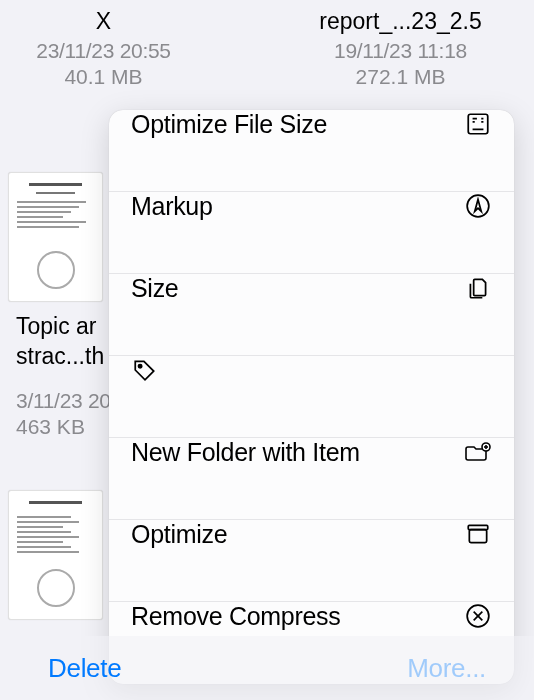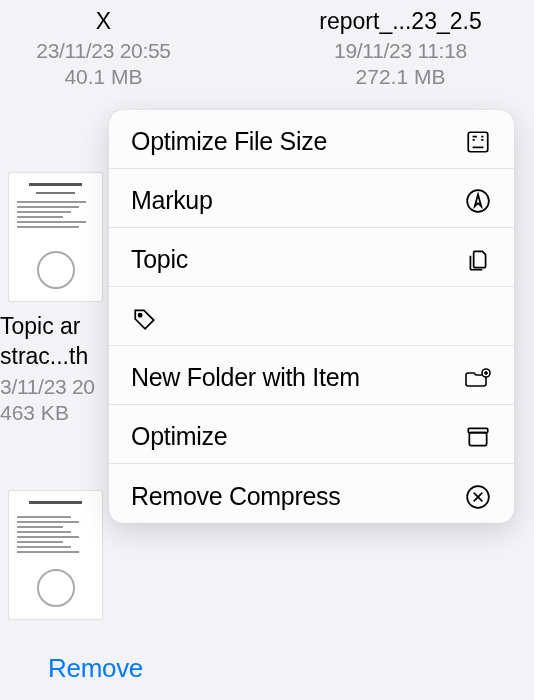--- a/index.html
+++ b/index.html
@@ -106,50 +106,50 @@
       margin-left: 0;
       text-align: left;
     }
     .thumb-name {
       font-size: 23px;
       color: #000;
       line-height: 1.3;
     }
     .thumb-sec {
       margin-left: 0;
-      padding-left: 4px;
+      padding-left: 20px;
     }
     .thumb-sec .thumb-name,
     .thumb-sec .file-date,
     .thumb-sec .file-size {
       margin-left: -4px;
     }
-    .thumb-sec .file-date { margin-top: 3px; }
+    .thumb-sec .file-date { margin-top: 17px; }
     .thumb-sec .file-size { margin-top: 2px; }
     .thumb-section-2 {
       position: absolute;
       left: 0;
       top: 490px;
     }
     .menu {
       position: absolute;
       top: 110px;
       left: 109px;
       width: 405px;
       background: #fcfcfd;
       border-radius: 14px;
       box-shadow: 0 8px 30px rgba(0,0,0,0.15), 0 0 1px rgba(0,0,0,0.2);
       overflow: hidden;
     }
     .menu-item {
       display: flex;
-      align-items: flex-end;
+      align-items: flex-start;
       justify-content: space-between;
       padding: 0 22px 12px 22px;
-      height: 59px;
+      height: 82px;
       border-bottom: 1px solid #e5e5e8;
       cursor: pointer;
     }
     .menu-item:last-child {
       border-bottom: none;
     }
     .menu-label {
       font-size: 25px;
       color: #000;
       font-weight: 400;
@@ -270,21 +270,21 @@
   <div class="menu-item">
     <span class="menu-label">Markup</span>
     <span class="menu-icon">
       <svg viewBox="0 0 24 24">
           <circle cx="12" cy="12" r="10"></circle>
           <path d="M12 6 L9 17 L12 14 L15 17 Z"></path>
         </svg>
     </span>
   </div>
   <div class="menu-item">
-    <span class="menu-label">Topic</span>
+    <span class="menu-label">Size</span>
     <span class="menu-icon">
       <svg viewBox="0 0 24 24">
           <path d="M9 4h7l3 3v11a1 1 0 0 1-1 1H9a1 1 0 0 1-1-1V5a1 1 0 0 1 1-1z"></path>
           <path d="M5 8v12a1 1 0 0 0 1 1h10"></path>
         </svg>
     </span>
   </div>
   <div class="menu-item">
     <span class="menu-icon">
       <svg viewBox="0 0 24 24">
@@ -319,14 +319,15 @@
       <svg viewBox="0 0 24 24">
           <circle cx="12" cy="12" r="10"></circle>
           <line x1="8" y1="8" x2="16" y2="16"></line>
           <line x1="16" y1="8" x2="8" y2="16"></line>
         </svg>
     </span>
   </div>
 </div>
 
 <div class="footer">
-  <button class="footer-btn footer-delete">Remove</button>
+  <button class="footer-btn footer-delete">Delete</button>
+  <button class="footer-btn footer-more">More...</button>
 </div>
 
 </body></html>

